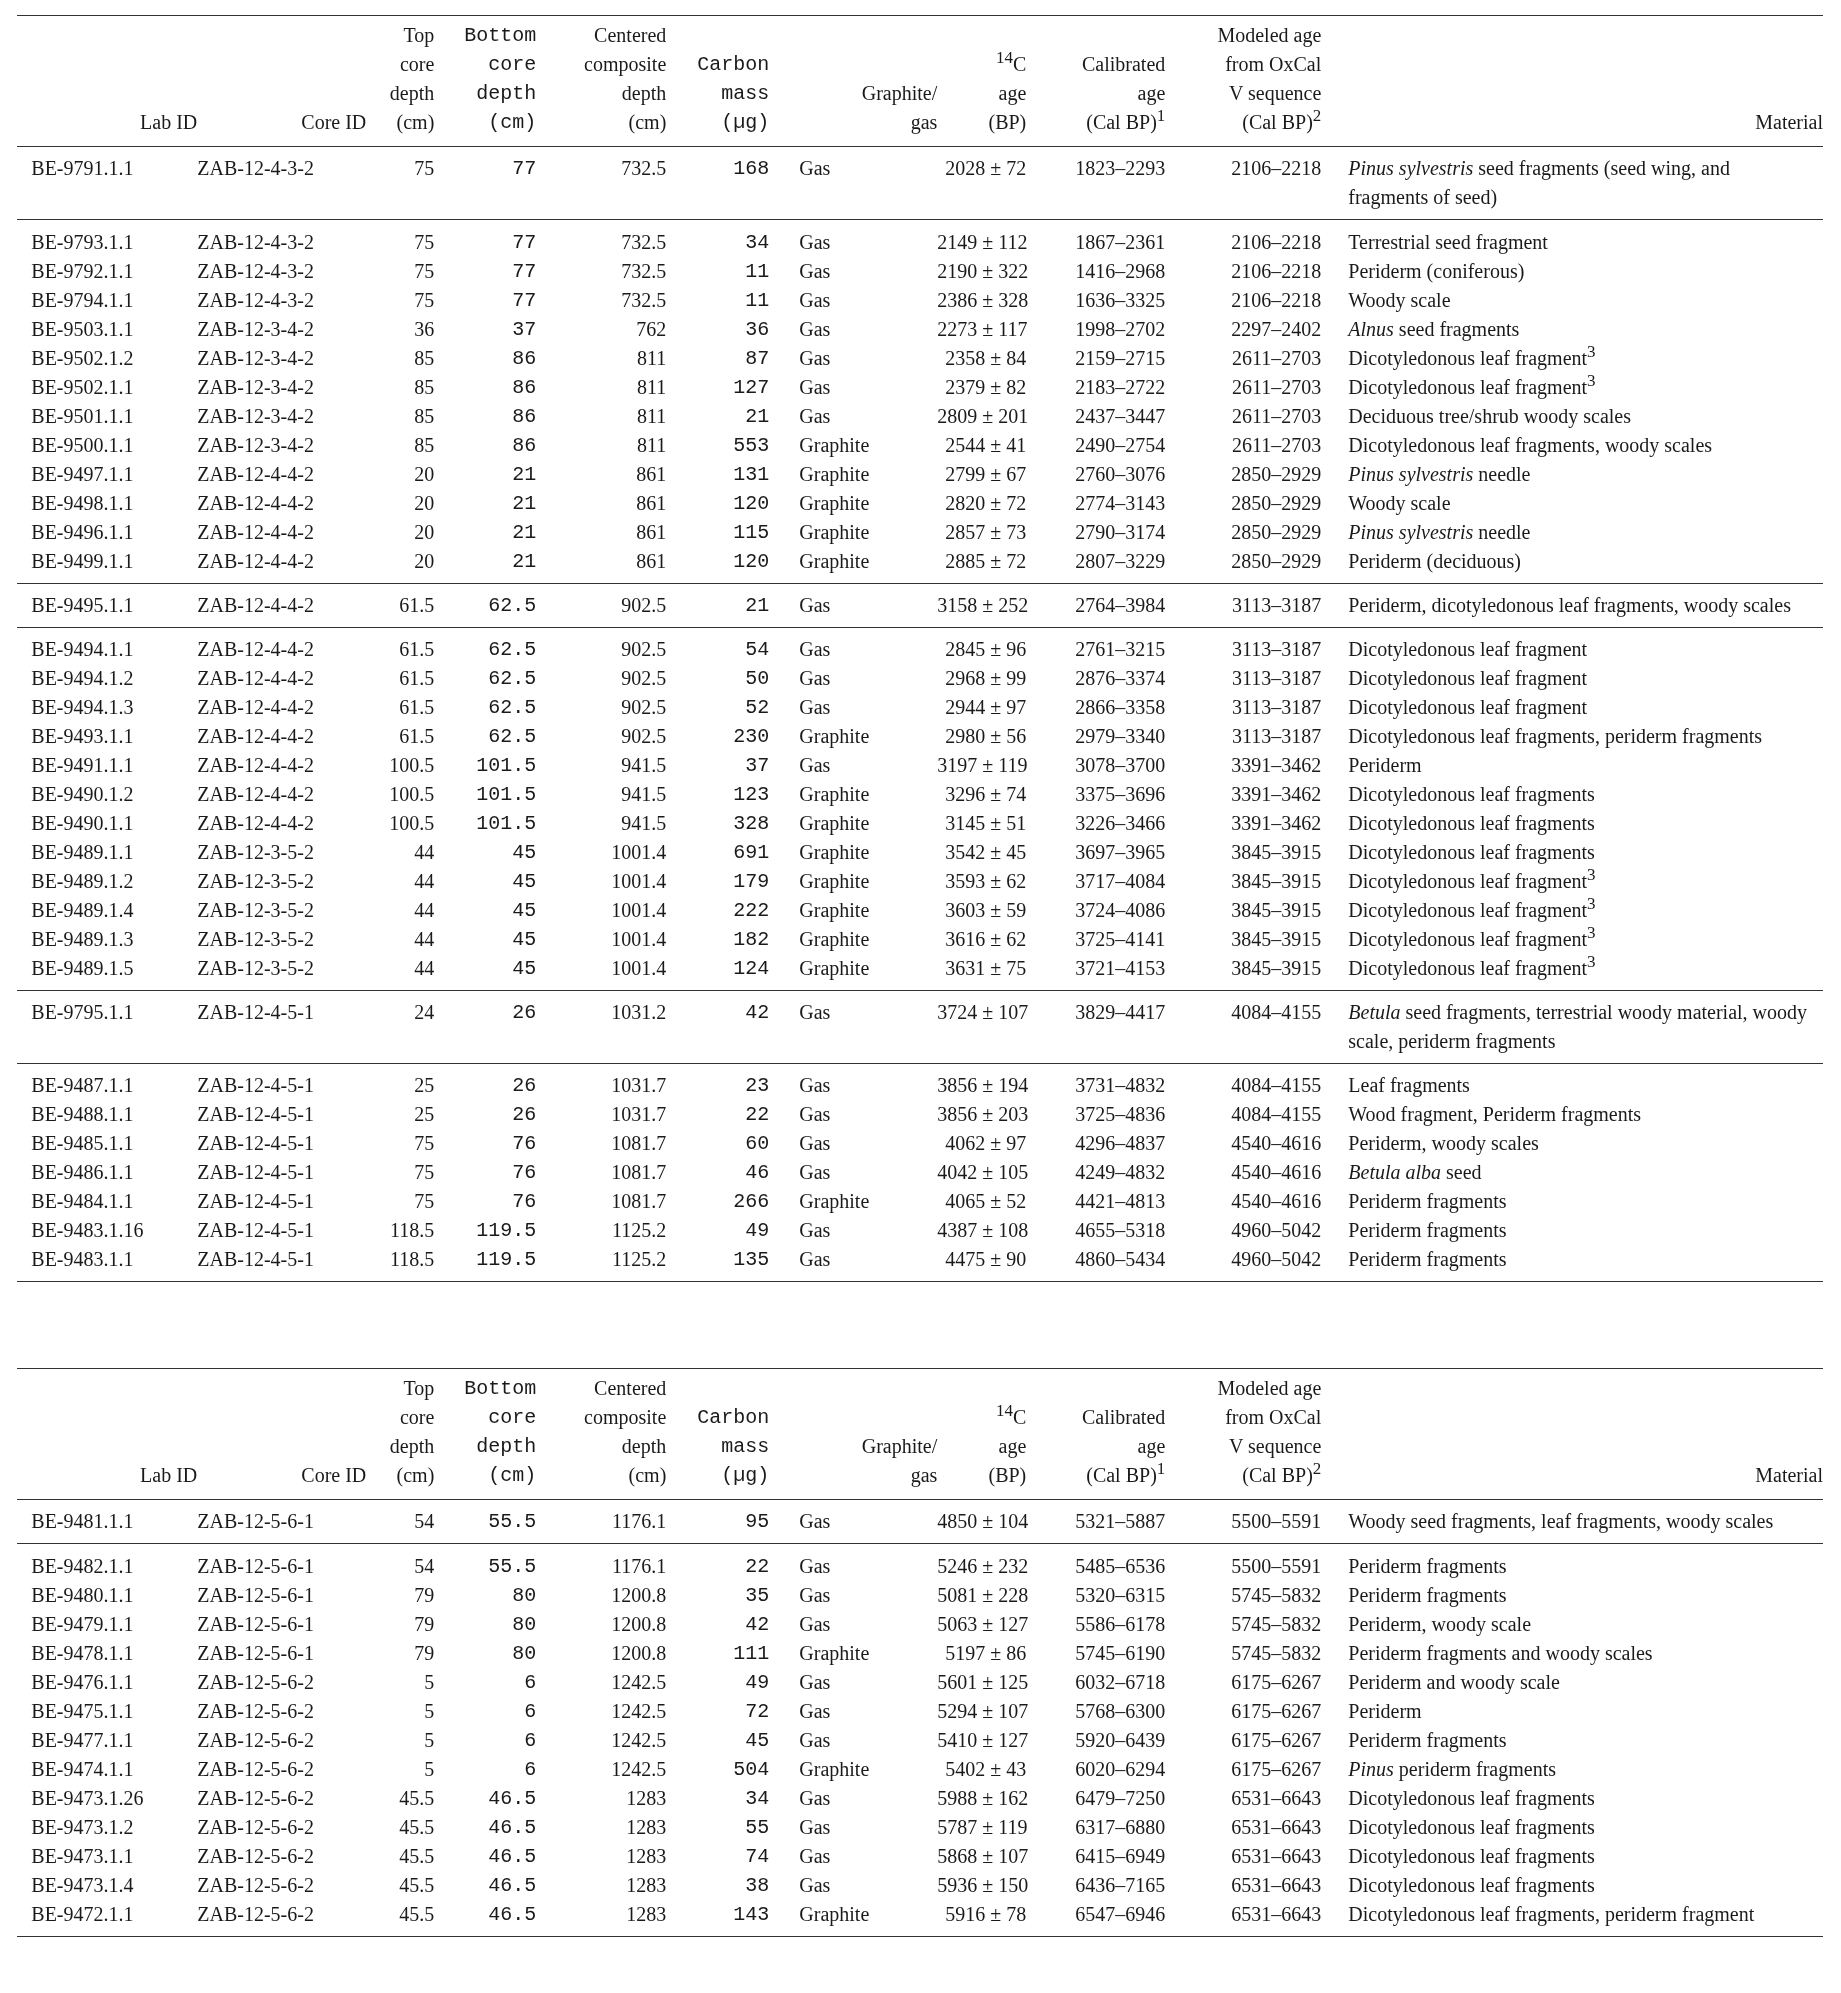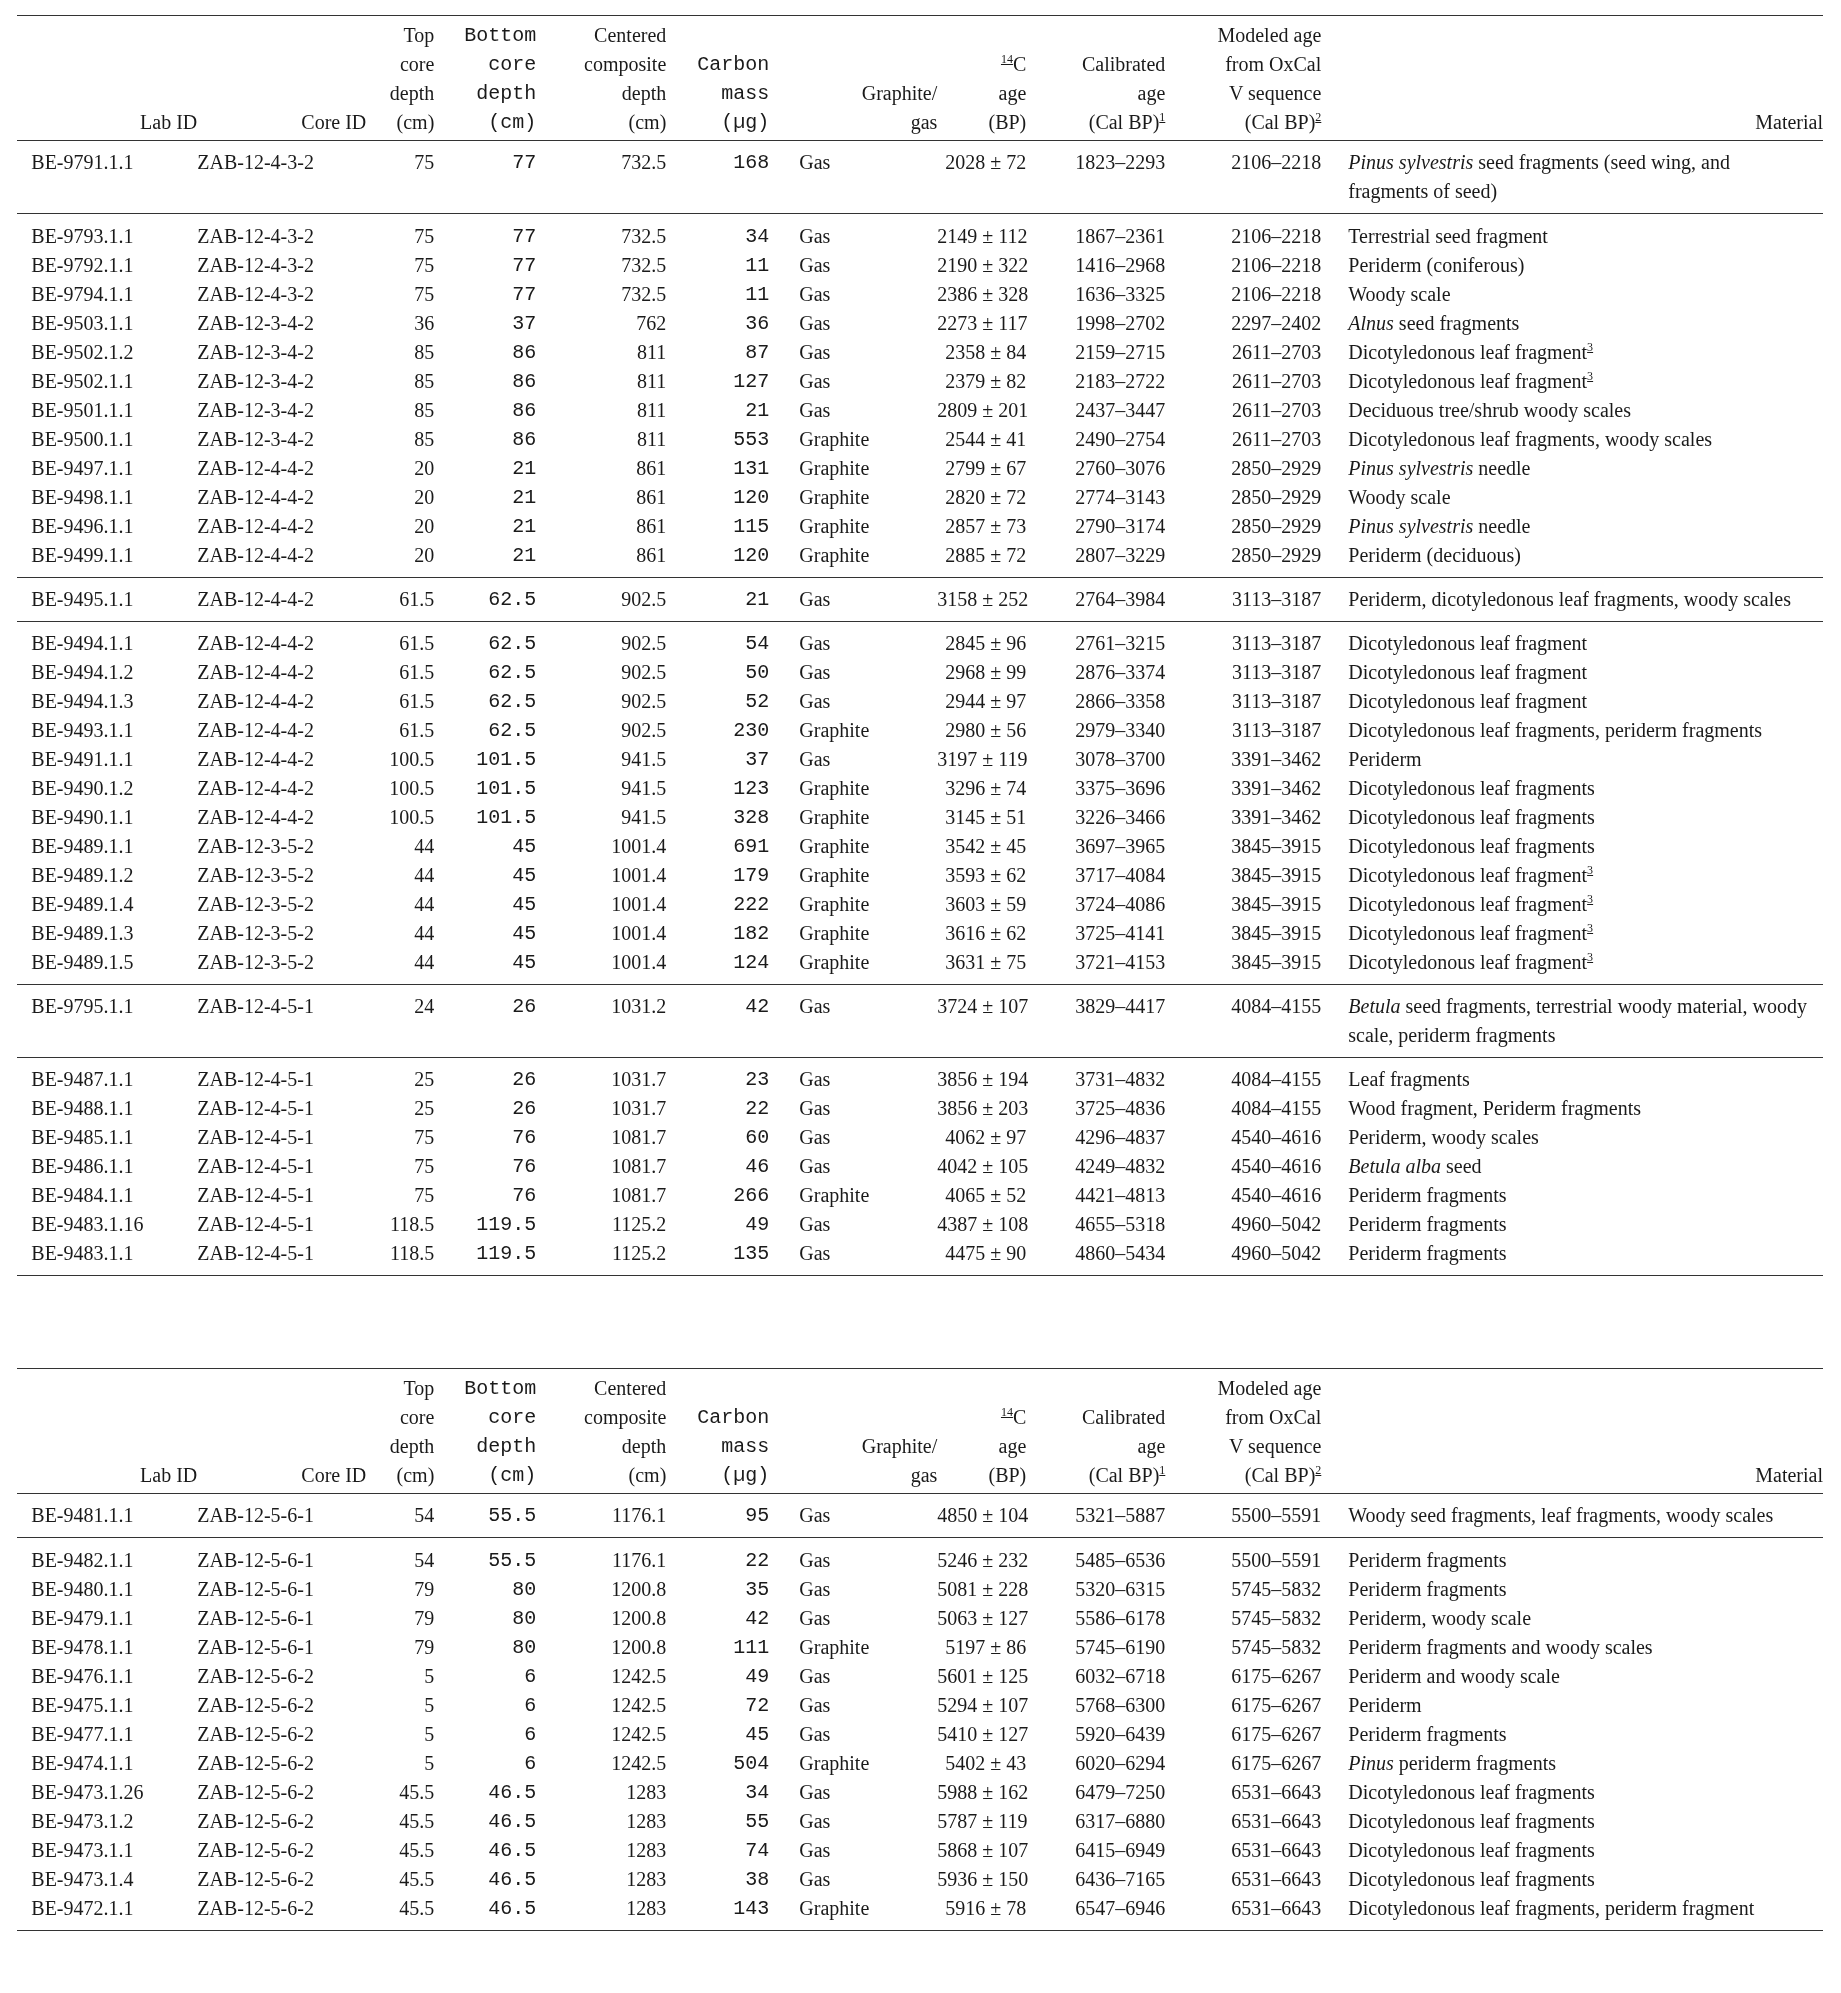--- a/index.html
+++ b/index.html
@@ -9,41 +9,41 @@
     color: #1a1a1a;
   }
   .tbl {
     position: absolute; left: 17px; width: 1806px;
     border-collapse: collapse; table-layout: fixed;
     font-size: 20px; line-height: 29px;
   }
   .tbl.t1 { top: 15px; border-top: 1.8px solid #333; border-bottom: 1.8px solid #333; }
   .tbl.t2 { top: 1368px; border-top: 1.8px solid #333; border-bottom: 1.8px solid #333; }
   .tbl th, .tbl td { padding: 0; vertical-align: top; white-space: nowrap; font-weight: normal; }
-  .tbl thead th { vertical-align: bottom; line-height: 29px; padding-bottom: 3px; padding-top: 5.3px; text-align: right; }
+  .tbl thead th { vertical-align: bottom; line-height: 29px; padding-bottom: 9px; padding-top: 5.3px; text-align: right; }
   .tbl thead tr { border-bottom: 1.8px solid #333; }
   .tbl tbody.grp { border-bottom: 1.8px solid #333; }
   .tbl tbody.grp:last-child { border-bottom: none; }
   .tbl tbody tr:first-child td { padding-top: 7.1px; }
   .tbl tbody tr:last-child td { padding-bottom: 7.1px; }
   .r { text-align: right; }
   .l { text-align: left; }
   .c-lab { width: 166px; padding-left: 14.3px !important; }
   .c-core { width: 169px; }
   .c-top { width: 68px; }
   .c-bot { width: 102px; font-family: Liberation Mono, monospace; }
   .c-cen { width: 130px; }
   .c-mass { width: 103px; font-family: Liberation Mono, monospace; }
   .c-gas { width: 138px; padding-left: 30px !important; }
   .c-c14 { width: 89px; }
   .c-cal { width: 139px; }
   .c-mod { width: 156px; }
   .c-mat { padding-left: 27px !important; white-space: normal !important; }
   .mat-wrap { display: block; width: 463px; white-space: normal; }
-  sup { font-size: 12px; line-height: 0; vertical-align: 8px; text-decoration: underline; }
+  sup { font-size: 17px; line-height: 0; vertical-align: 8px; }
   .hdr-line { display: block; }
   i { font-style: italic; }
 </style>
 </head>
 <body>
 
 <table class="tbl t1" id="tbl0">
   <thead>
       <tr>
         <th class="l c-lab">

